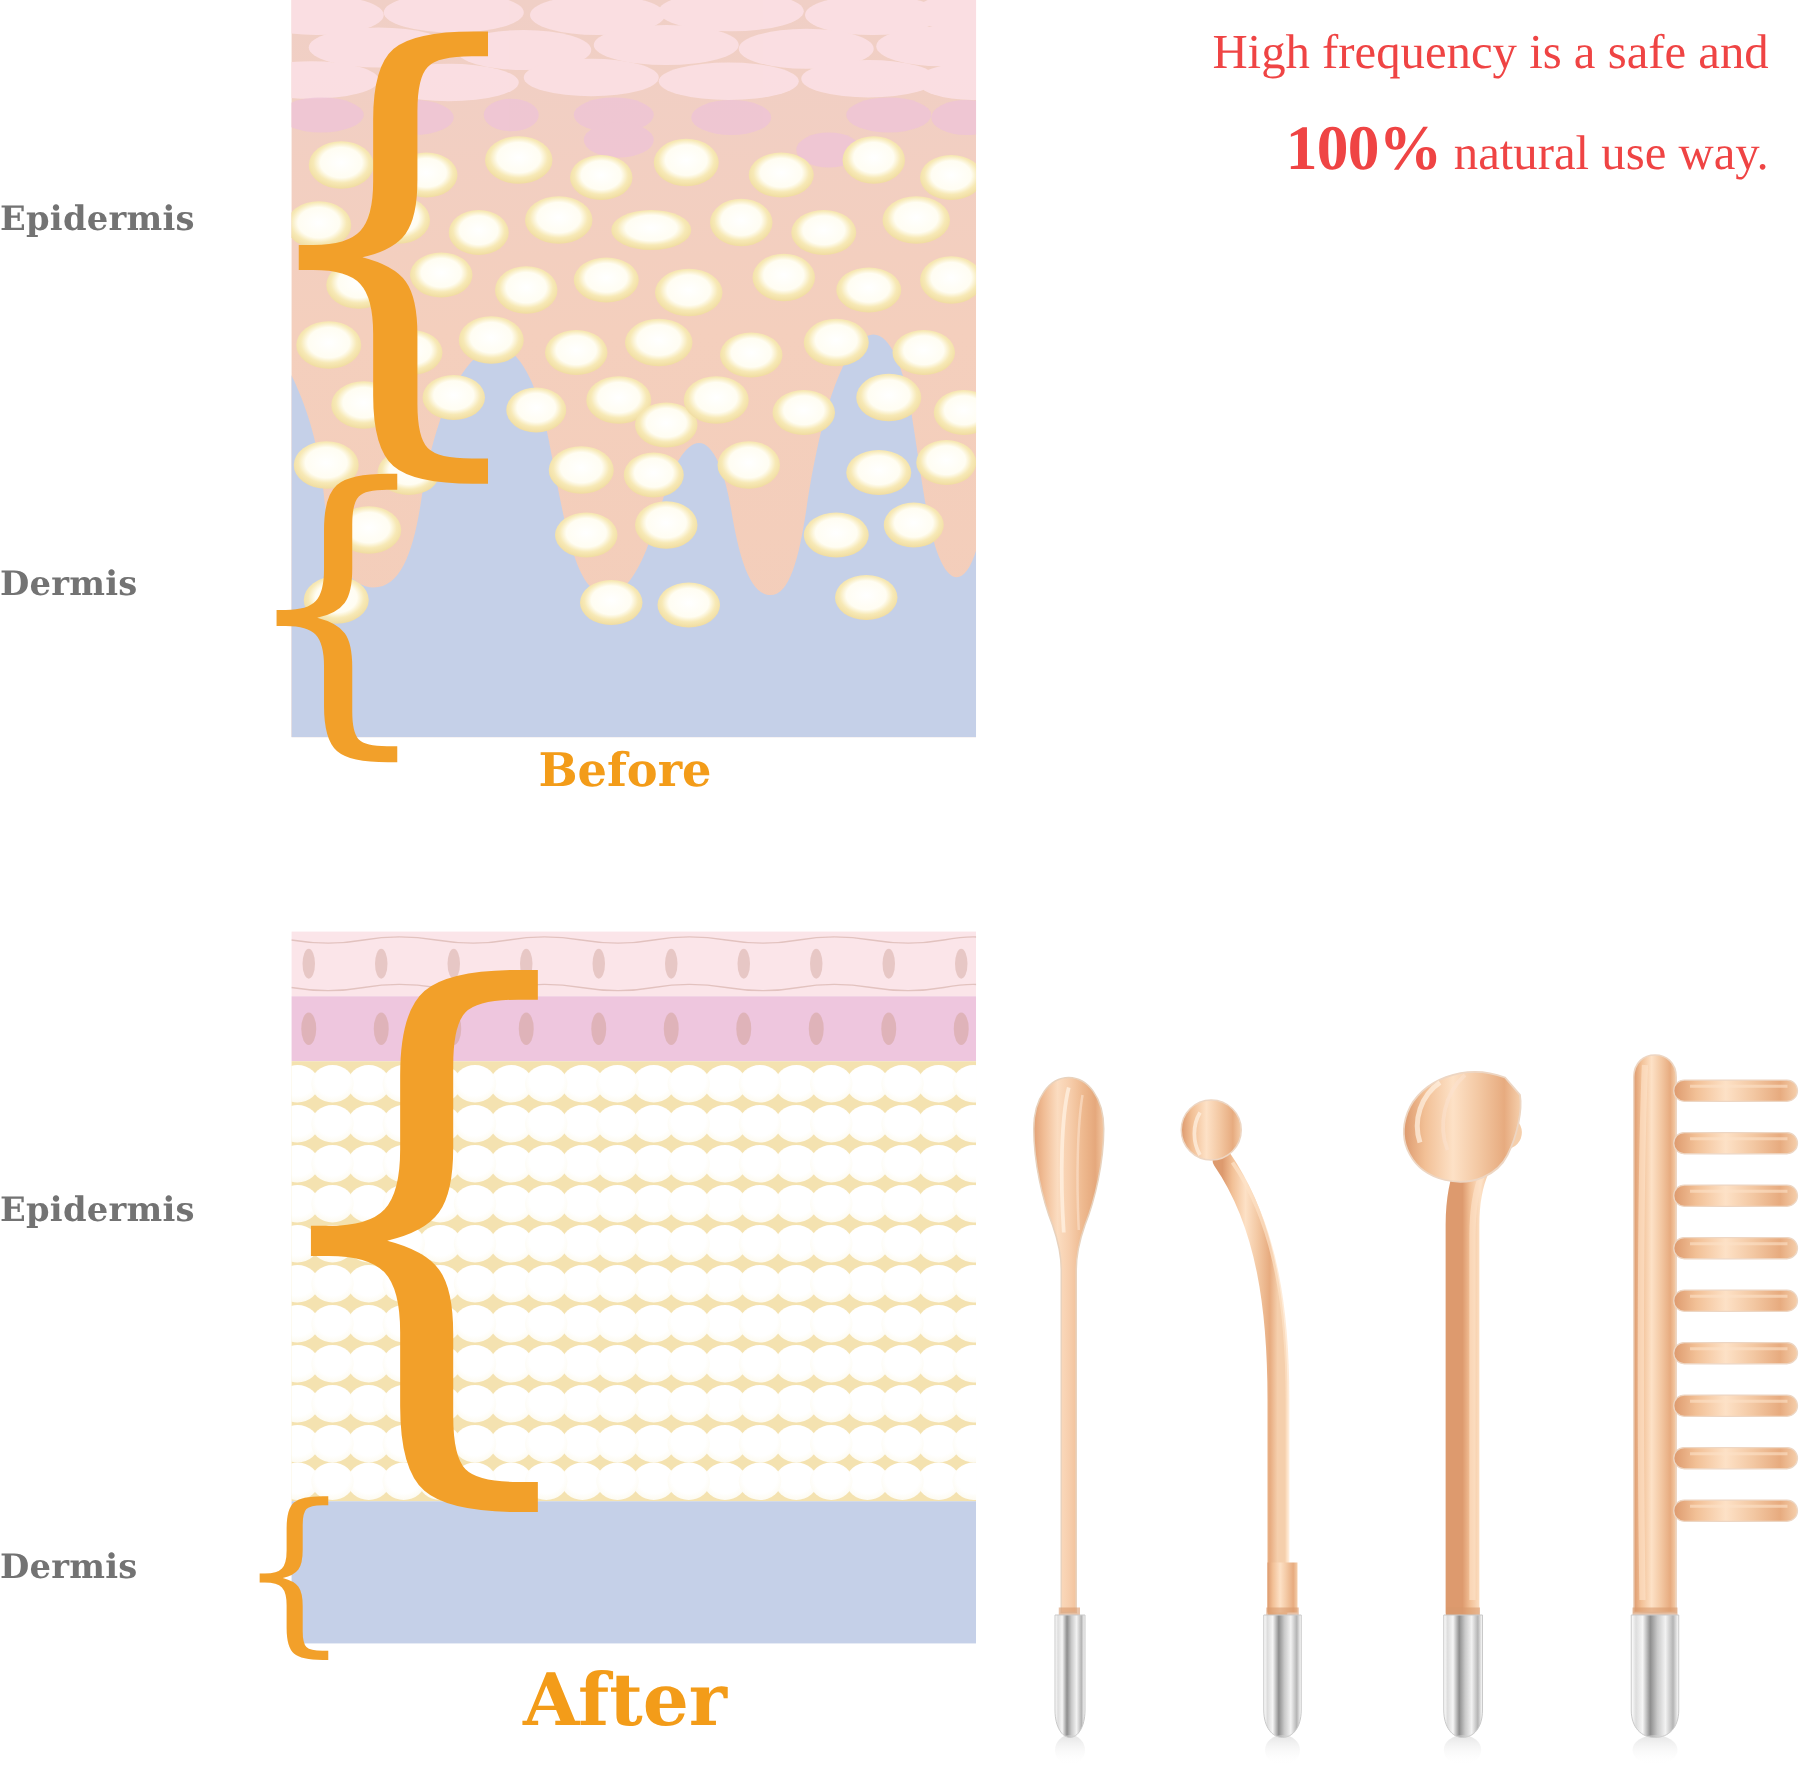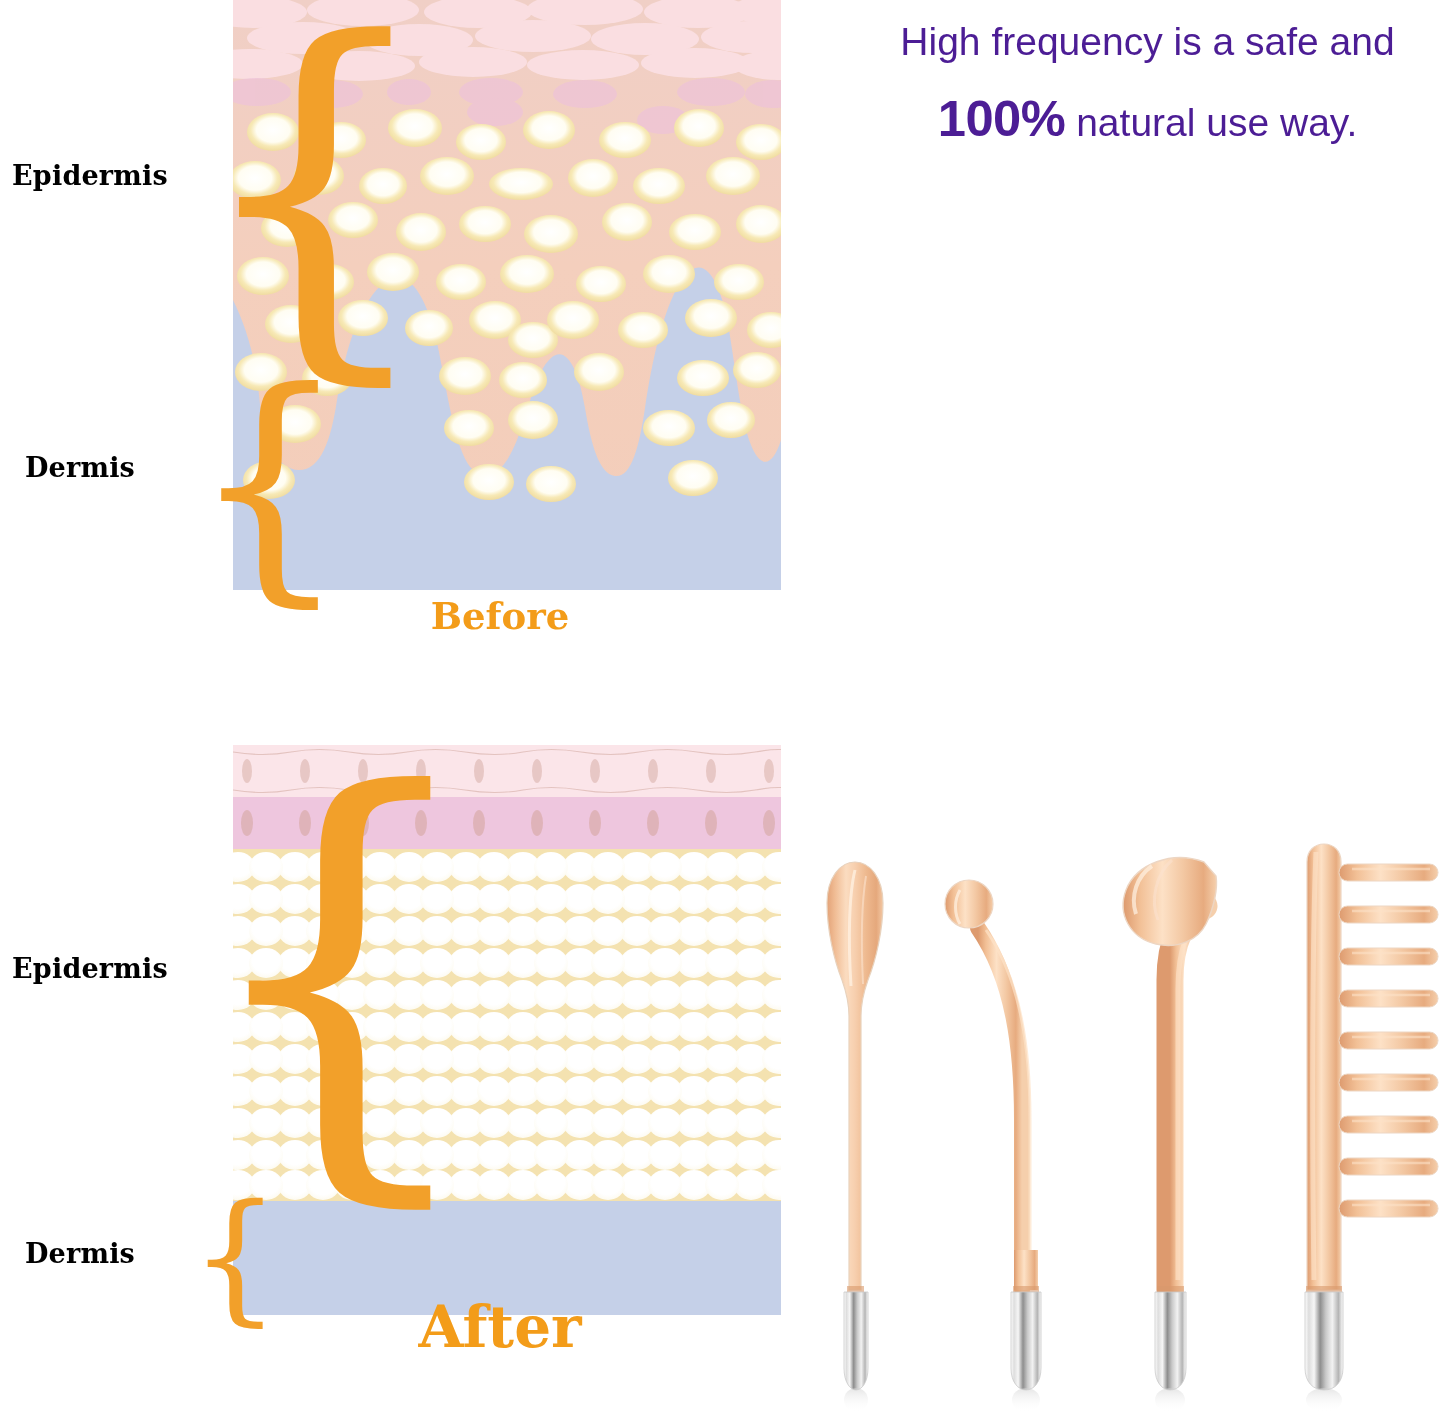--- a/index.html
+++ b/index.html
@@ -19,43 +19,43 @@
     position:absolute;
     color:#f2a02a;
     font-weight:400;
     line-height:1;
     font-family:"DejaVu Serif", serif;
     transform-origin:center center;
     user-select:none;
   }
   .layer-label {
     position:absolute;
-    color:#000000;
+    color:#737373;
     font-family:"DejaVu Serif", serif;
     font-weight:700;
-    text-align:center;
+    text-align:left;
     white-space:nowrap;
     letter-spacing:.2px;
   }
   .caption {
     position:absolute;
     color:#f39c19;
     font-family:"DejaVu Serif", serif;
     font-weight:700;
     text-align:center;
     white-space:nowrap;
   }
 
   
   .copy {
     position:absolute;
-    color:#4c1d95;
-    font-family:Liberation Sans, sans-serif;
+    color:#ef4444;
+    font-family:Liberation Serif, serif;
     font-weight:400;
-    text-align:center;
+    text-align:right;
     line-height:1.72;
   }
   .copy .hl { font-weight:700; font-size:1.30em; letter-spacing:-.5px; }
 
   
   .wand { position:absolute; }
   .wand svg { display:block; overflow:visible; }
 </style>
 </head>
 <body>
@@ -567,21 +567,21 @@
         </g>
       </svg>
     </div>
 
     <div class="brace" style="left:190px; top:16px; width:44px; height:460px; font-size:470px;">{</div>
     <div class="brace" style="left:190px; top:466px; width:44px; height:132px; font-size:142px;">{</div>
 
     <div class="layer-label" style="left:0px; top:233px; width:180px; font-size:27px;">Epidermis</div>
     <div class="layer-label" style="left:0px; top:518px; width:160px; font-size:27px;">Dermis</div>
 
-    <div class="caption" style="left:265px; top:573px; width:470px; font-size:58px;">After</div>
+    <div class="caption" style="left:265px; top:606px; width:470px; font-size:58px;">After</div>
   </div>
 
   <div class="copy" style="left:880px; top:8px; width:535px; font-size:39px;">
     <span>High frequency is a safe and </span><span class="hl">100%</span><span> natural use way.</span>
   </div>
 
 
   <div class="wand" style="left:800px; top:820px; width:645px; height:604px;">
     <svg width="645" height="604" viewBox="0 0 645 604">
       <defs>

